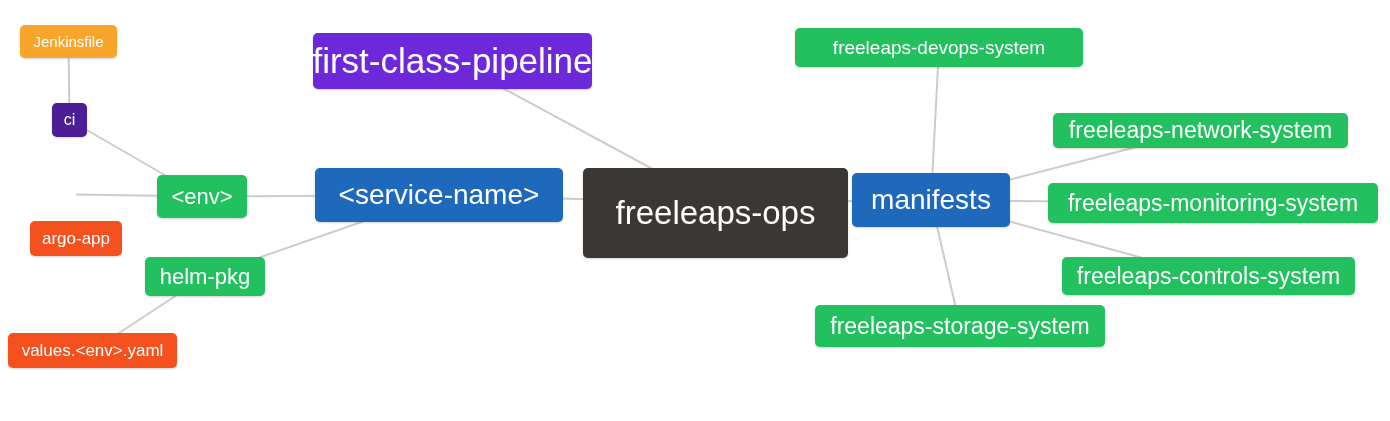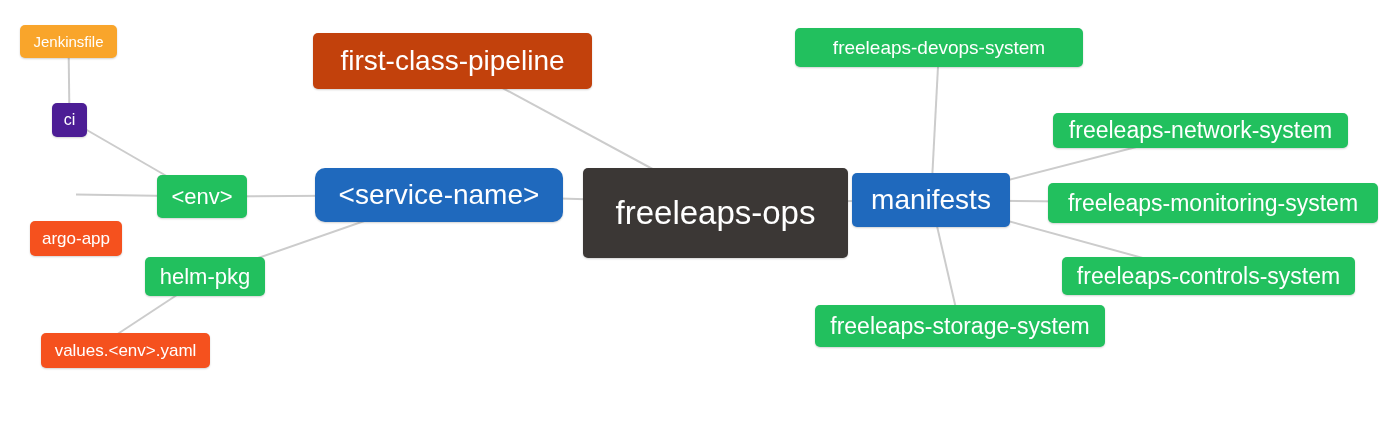--- a/index.html
+++ b/index.html
@@ -56,42 +56,42 @@
       <line x1="715.5" y1="203" x2="931" y2="200" stroke="#cccccc" stroke-width="2"></line>
       <line x1="931" y1="200" x2="939" y2="47.5" stroke="#cccccc" stroke-width="2"></line>
       <line x1="931" y1="200" x2="1200.5" y2="130.5" stroke="#cccccc" stroke-width="2"></line>
       <line x1="931" y1="200" x2="1213" y2="203" stroke="#cccccc" stroke-width="2"></line>
       <line x1="931" y1="200" x2="1208.5" y2="276" stroke="#cccccc" stroke-width="2"></line>
       <line x1="931" y1="200" x2="960" y2="326" stroke="#cccccc" stroke-width="2"></line>
     </svg>
 <div class="node" style="left: 583px; top: 168px; width: 265px; height: 90px; background: rgb(59, 55, 53); font-size: 33px;">
       <span>freeleaps-ops</span>
     </div>
-    <div class="node" style="left: 313px; top: 33px; width: 279px; height: 56px; background: #c2410c; font-size: 28px;">
+    <div class="node" style="left: 313px; top: 33px; width: 279px; height: 56px; background: #6d28d9; font-size: 35px;">
       <span>first-class-pipeline</span>
     </div>
-    <div class="node" style="left: 315px; top: 168px; width: 248px; height: 54px; background: rgb(31, 105, 189); font-size: 28px; border-radius: 10px;">
+    <div class="node" style="left: 315px; top: 168px; width: 248px; height: 54px; background: rgb(31, 105, 189); font-size: 28px;">
       <span>&lt;service-name&gt;</span>
     </div>
     <div class="node" style="left: 852px; top: 173px; width: 158px; height: 54px; background: rgb(31, 105, 189); font-size: 28px;">
       <span>manifests</span>
     </div>
     <div class="node" style="left: 157px; top: 175px; width: 90px; height: 43px; background: rgb(34, 192, 94); font-size: 22px;">
       <span>&lt;env&gt;</span>
     </div>
     <div class="node" style="left: 145px; top: 257px; width: 120px; height: 39px; background: rgb(34, 192, 94); font-size: 22px;">
       <span>helm-pkg</span>
     </div>
     <div class="node" style="left: 52px; top: 103px; width: 35px; height: 34px; background: #4c1d95; font-size: 16px;">
       <span>ci</span>
     </div>
     <div class="node" style="left: 30px; top: 177px; width: 92px; height: 35px; background: rgb(245, 81, 30); font-size: 17px; margin-top: 44px;">
       <span>argo-app</span>
     </div>
-    <div class="node" style="left: 8px; top: 333px; width: 169px; height: 35px; background: rgb(245, 81, 30); font-size: 17px; margin-left: 33px;">
+    <div class="node" style="left: 8px; top: 333px; width: 169px; height: 35px; background: rgb(245, 81, 30); font-size: 17px;">
       <span>values.&lt;env&gt;.yaml</span>
     </div>
     <div class="node" style="left: 20px; top: 25px; width: 97px; height: 33px; background: rgb(249, 165, 43); font-size: 15px; align-items: center;">
       <span>Jenkinsfile</span>
     </div>
     <div class="node" style="left: 795px; top: 28px; width: 288px; height: 39px; background: rgb(34, 192, 94); font-size: 19px;">
       <span>freeleaps-devops-system</span>
     </div>
     <div class="node" style="left: 1053px; top: 113px; width: 295px; height: 35px; background: rgb(34, 192, 94); font-size: 23px;">
       <span>freeleaps-network-system</span>

